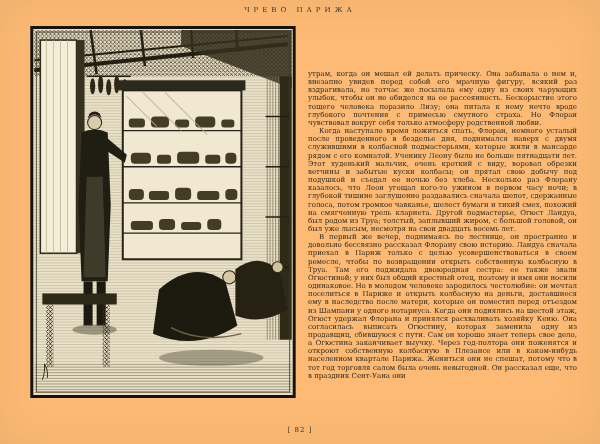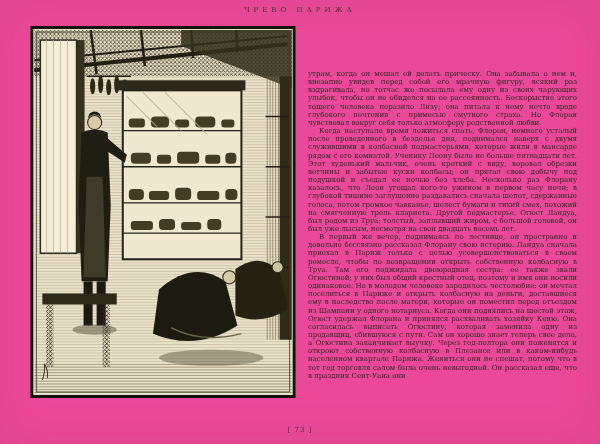--- a/index.html
+++ b/index.html
@@ -1,18 +1,18 @@
 <!DOCTYPE html>
 <html><head>
 <meta charset="utf-8">
 <style>
   html,body{margin:0;padding:0;background:#e7e2d4;}
   .page{
     position:relative;width:600px;height:444px;margin:0 auto;
-    background:#ec4899;
+    background:#fdba74;
     box-shadow:inset 0 0 46px rgba(90,80,50,.10);
     overflow:hidden;
     font-family:"DejaVu Serif", serif;
   }
   .running-head{
     position:absolute;top:6px;left:0;right:0;
     text-align:center;font-size:7px;letter-spacing:4px;
     color:#3c382c;font-weight:normal;
   }
   .plate{
@@ -131,15 +131,15 @@
       <rect x="6" y="6" width="252" height="358" fill="none" stroke="#3c3622" stroke-width="0.8"></rect>
     </svg>
   </figure>
 
   <div class="textcol">
     <p>утрам, когда он мешал ей делать прическу. Она забывала о нем и, внезапно увидев перед собой его мрачную фигуру, всякий раз вздрагивала, но тотчас же посылала ему одну из своих чарующих улыбок, чтобы он не обиделся на ее рассеянность. Бескорыстие этого тощего человека поразило Лизу; она питала к нему нечто вроде глубокого почтения с примесью смутного страха. Но Флоран чувствовал вокруг себя только атмосферу родственной любви.</p>
     <p class="indent">Когда наступало время ложиться спать, Флоран, немного усталый после проведенного в безделье дня, поднимался наверх с двумя служившими в колбасной подмастерьями, которые жили в мансарде рядом с его комнатой. Ученику Леону было не больше пятнадцати лет. Этот худенький мальчик, очень кроткий с виду, воровал обрезки ветчины и забытые куски колбасы; он прятал свою добычу под подушкой и съедал ее ночью без хлеба. Несколько раз Флорану казалось, что Леон угощал кого-то ужином в первом часу ночи; в глубокой тишине заглушенно раздавались сначала шепот, сдержанные голоса, потом громкое чавканье, шелест бумаги и тихий смех, похожий на смягченную трель кларнета. Другой подмастерье, Огюст Ландуа, был родом из Труа; толстый, заплывший жиром, с большой головой, он был уже лысым, несмотря на свои двадцать восемь лет.</p>
     <p class="indent">В первый же вечер, поднимаясь по лестнице, он пространно и довольно бессвязно рассказал Флорану свою историю. Ландуа сначала приехал в Париж только с целью усовершенствоваться в своем ремесле, чтобы по возвращении открыть собственную колбасную в Труа. Там его поджидала двоюродная сестра: ее также звали Огюстиной; у них был общий крестный отец, поэтому и имя они носили одинаковое. Но в молодом человеке зародилось честолюбие: он мечтал поселиться в Париже и открыть колбасную на деньги, доставшиеся ему в наследство после матери, которые он поместил перед отъездом из Шампани у одного нотариуса. Когда они поднялись на шестой этаж, Огюст удержал Флорана и принялся расхваливать хозяйку Кеню. Она согласилась выписать Огюстину, которая заменила одну из продавщиц, сбившуюся с пути. Сам он хорошо знает теперь свое дело, а Огюстина заканчивает выучку. Через год-полтора они поженятся и откроют собственную колбасную в Плезансе или в каком-нибудь населенном квартале Парижа. Жениться они не спешат, потому что в тот год торговля салом была очень невыгодной. Он рассказал еще, что в праздник Сент-Уана они</p>
   </div>
 
-  <div class="folio">[ 73 ]</div>
+  <div class="folio">[ 82 ]</div>
 
 </div>
 
 </body></html>

